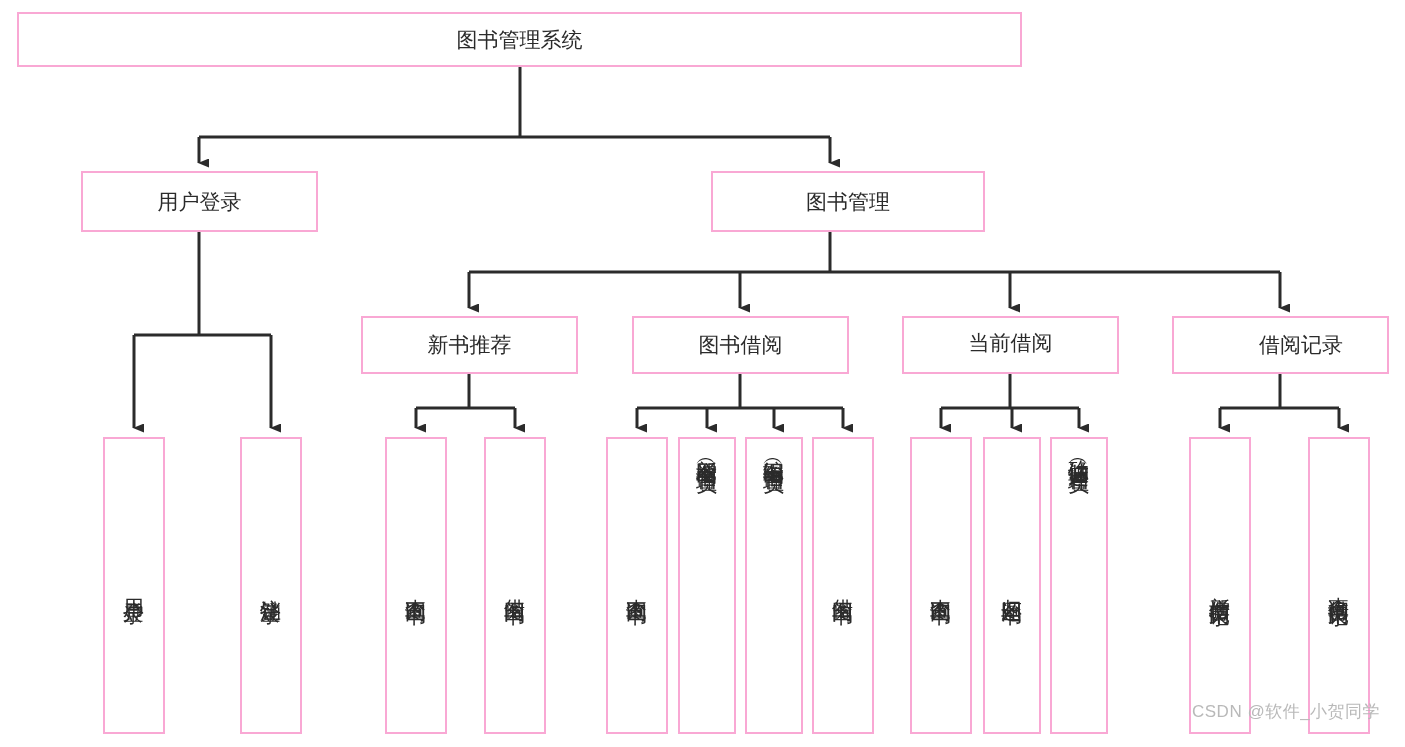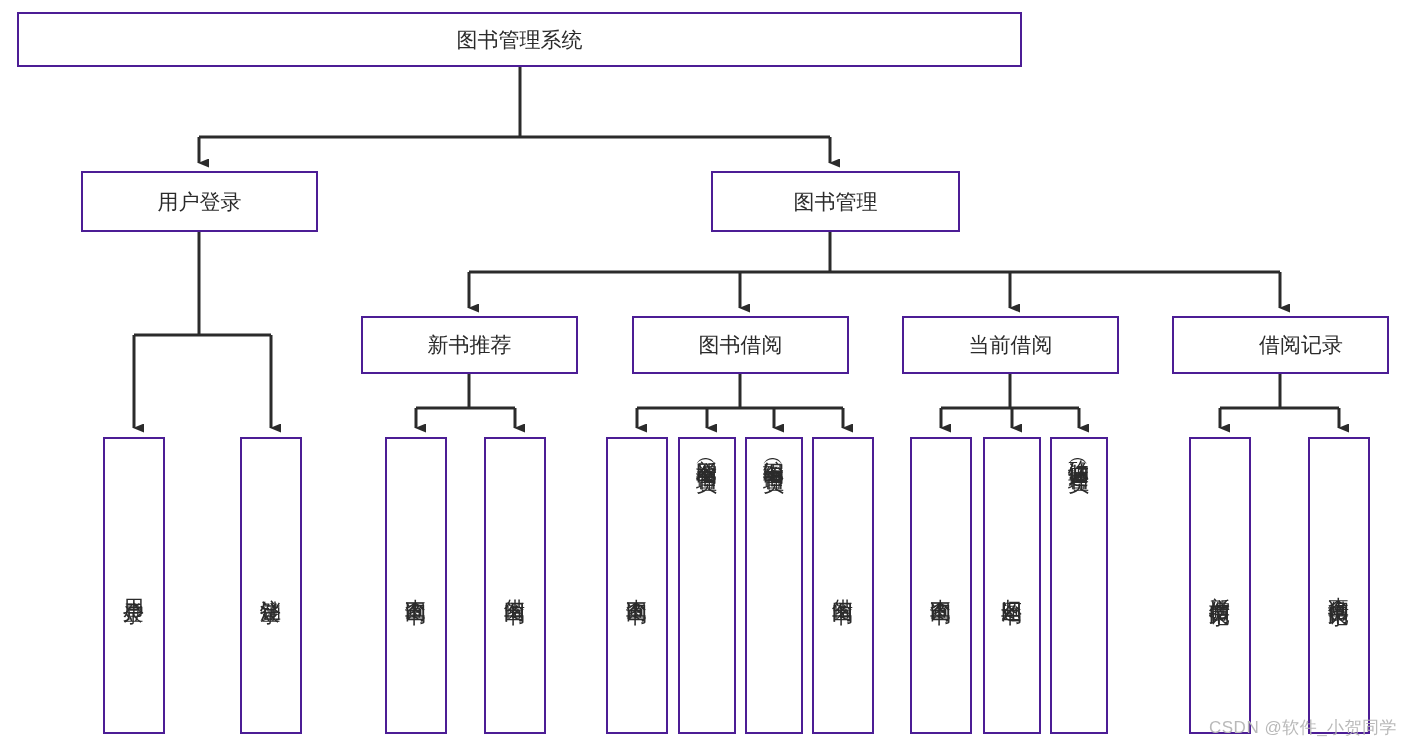--- a/index.html
+++ b/index.html
@@ -22,21 +22,21 @@
     left: 0;
     top: 0;
     width: 1405px;
     height: 747px;
     pointer-events: none;
   }
   .node {
     position: absolute;
     box-sizing: border-box;
     background: #ffffff;
-    border: 2px solid #4c1d95;
+    border: 2px solid #f9a8d4;
     display: flex;
     align-items: center;
     justify-content: center;
     overflow: hidden;
   }
   .node .label {
     color: #2b2b2b;
     text-align: center;
     line-height: 1.12;
     white-space: pre;
@@ -116,31 +116,31 @@
     </g>
   </svg>
 
   <div class="node horiz root" style="left:17px; top:12px; width:1005px; height:55px;">
     <span class="label">图书管理系统</span>
   </div>
 
   <div class="node horiz" style="left:81px; top:171px; width:237px; height:61px;">
     <span class="label">用户登录</span>
   </div>
-  <div class="node horiz" style="left:711px; top:171px; width:249px; height:61px;align-items:center;">
+  <div class="node horiz" style="left:711px; top:171px; width:274px; height:61px;align-items:center;">
     <span class="label">图书管理</span>
   </div>
 
   <div class="node horiz" style="left:632px; top:316px; width:217px; height:58px;">
     <span class="label">图书借阅</span>
   </div>
   <div class="node horiz" style="left:361px; top:316px; width:217px; height:58px;">
     <span class="label">新书推荐</span>
   </div>
-  <div class="node horiz" style="left:902px; top:316px; width:217px; height:58px;">
+  <div class="node horiz" style="left:902px; top:316px; width:217px; height:58px;font-family:Liberation Mono, monospace;">
     <span class="label">当前借阅</span>
   </div>
   <div class="node horiz" style="left:1172px; top:316px; width:217px; height:58px;padding-left:41px;">
     <span class="label">借阅记录</span>
   </div>
 
   <div class="node vert" style="left:103px; top:437px; width:62px; height:297px;">
     <span class="label">用户登录</span>
   </div>
   <div class="node vert" style="left:240px; top:437px; width:62px; height:297px;">
@@ -177,17 +177,17 @@
     <span class="label" style="margin-top:4px;">确认归还（管理员）</span>
   </div>
 
   <div class="node vert" style="left:1189px; top:437px; width:62px; height:297px;">
     <span class="label">新增借阅记录</span>
   </div>
   <div class="node vert" style="left:1308px; top:437px; width:62px; height:297px;">
     <span class="label">查询借阅记录</span>
   </div>
 
-  <div class="watermark" style="left:1192px; top:716px;margin-left:17px;">
+  <div class="watermark" style="left:1192px; top:700px;">
     <span>CSDN @软件_小贺同学</span>
   </div>
 
 </div>
 
 </body></html>

